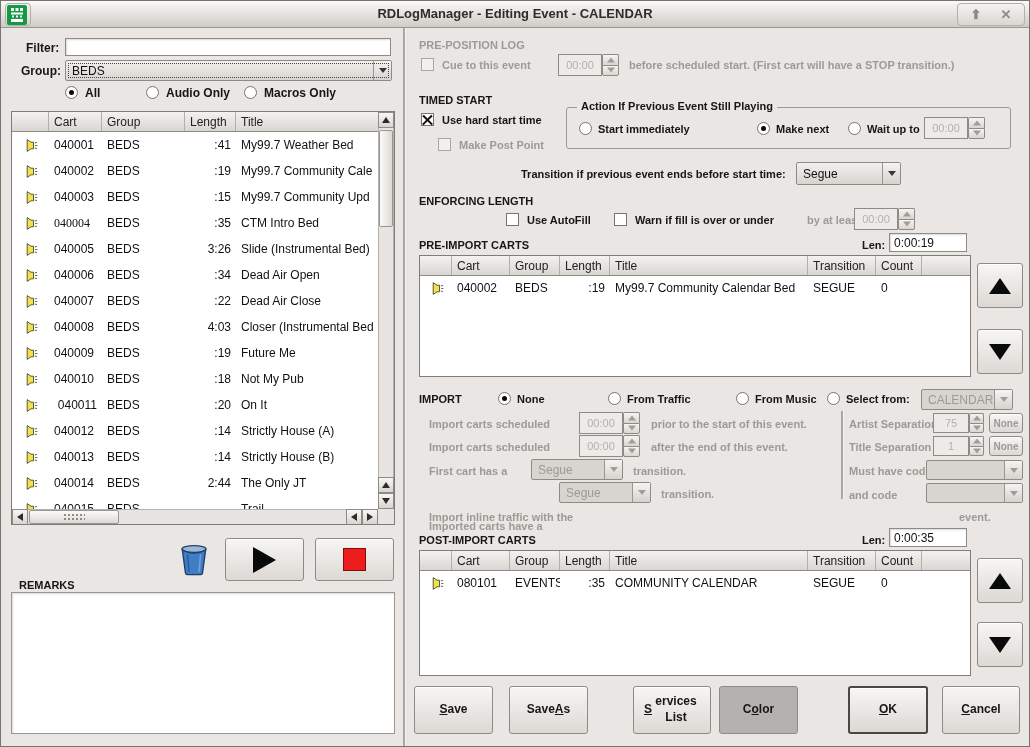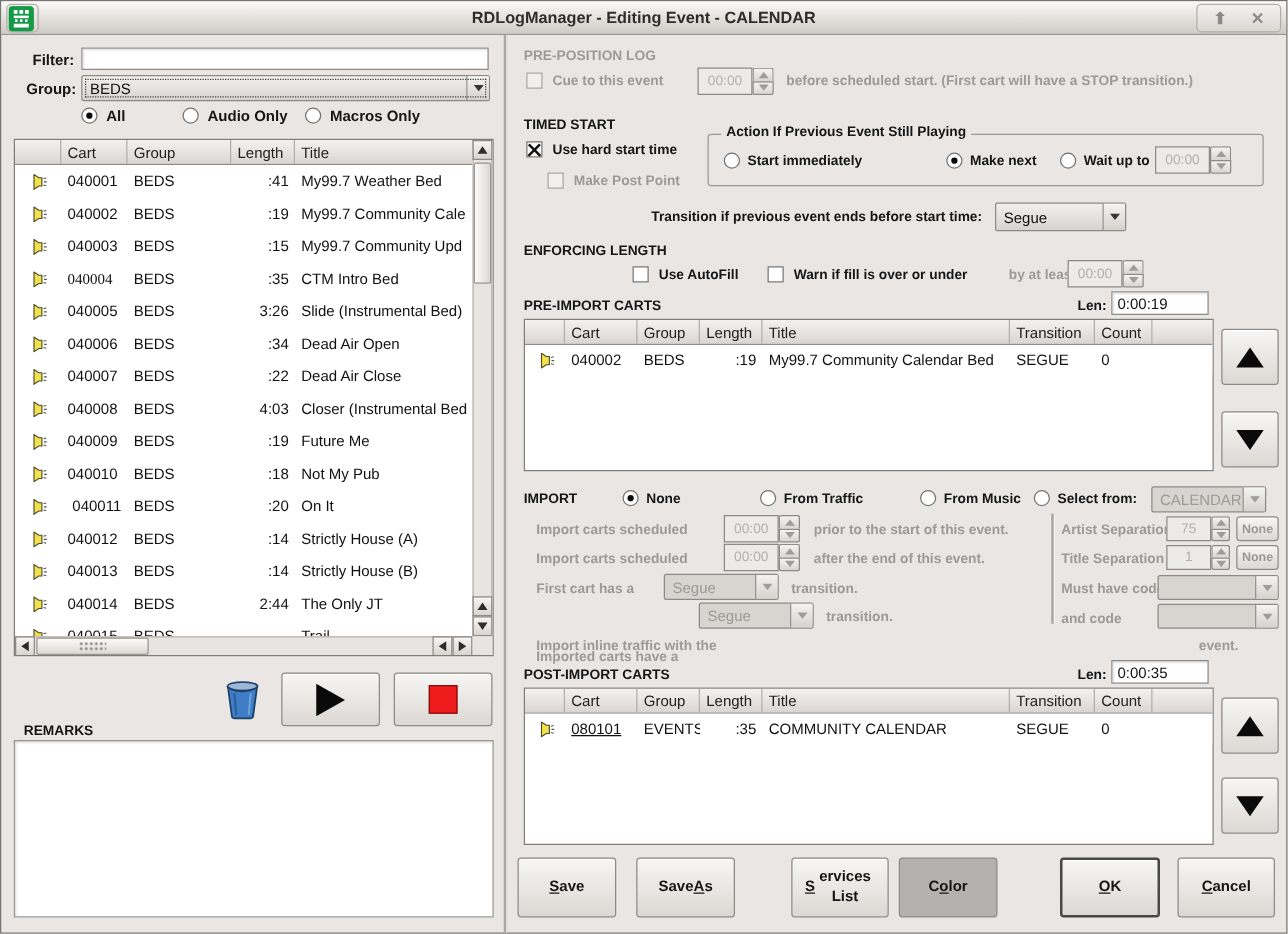--- a/index.html
+++ b/index.html
@@ -619,21 +619,21 @@
 
         <div class="trow" style="height:24px;">
           <span class="td" style="width:32px;display:flex;justify-content:center;">
             <svg width="15" height="13" viewBox="0 0 15 13">
               <path d="M10.5 3.2 H8 L4.2 0.6 V12.4 L8 9.8 H10.5 Z" fill="#f2e14c" stroke="#4a4a28" stroke-width="0.9"></path>
               <line x1="11.8" y1="4" x2="14" y2="3.4" stroke="#555" stroke-width="0.9"></line>
               <line x1="12.2" y1="6.5" x2="14.4" y2="6.5" stroke="#555" stroke-width="0.9"></line>
               <line x1="11.8" y1="9" x2="14" y2="9.6" stroke="#555" stroke-width="0.9"></line>
             </svg>
           </span>
-          <span class="td" style="width:58px;text-decoration:underline;">080101</span>
+          <span class="td" style="width:58px;">080101</span>
           <span class="td" style="width:50px;">EVENTS</span>
           <span class="td num" style="width:50px;">:35</span>
           <span class="td" style="width:198px;">COMMUNITY CALENDAR</span>
           <span class="td" style="width:68px;">SEGUE</span>
           <span class="td" style="width:46px;">0</span>
         </div>
       </div>
   </div>
   <div class="bigbtn raised" style="left:976px;top:557px;width:46px;height:45px;">
       <span style="border-left:11px solid transparent;border-right:11px solid transparent;border-bottom:16px solid #0a0a0a;"></span>

